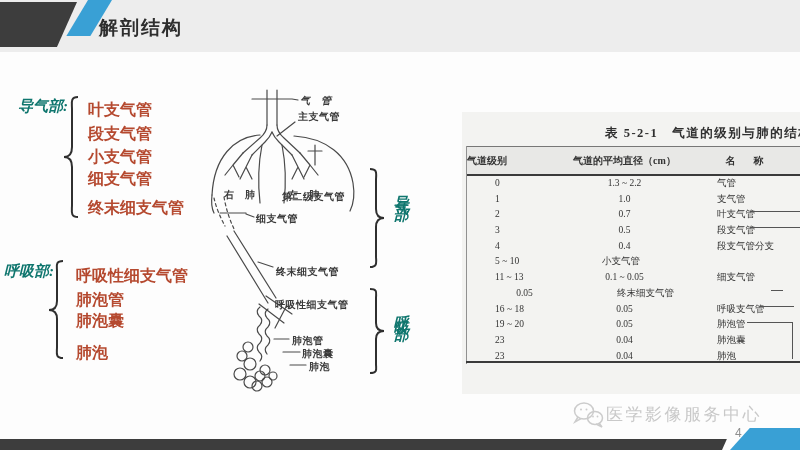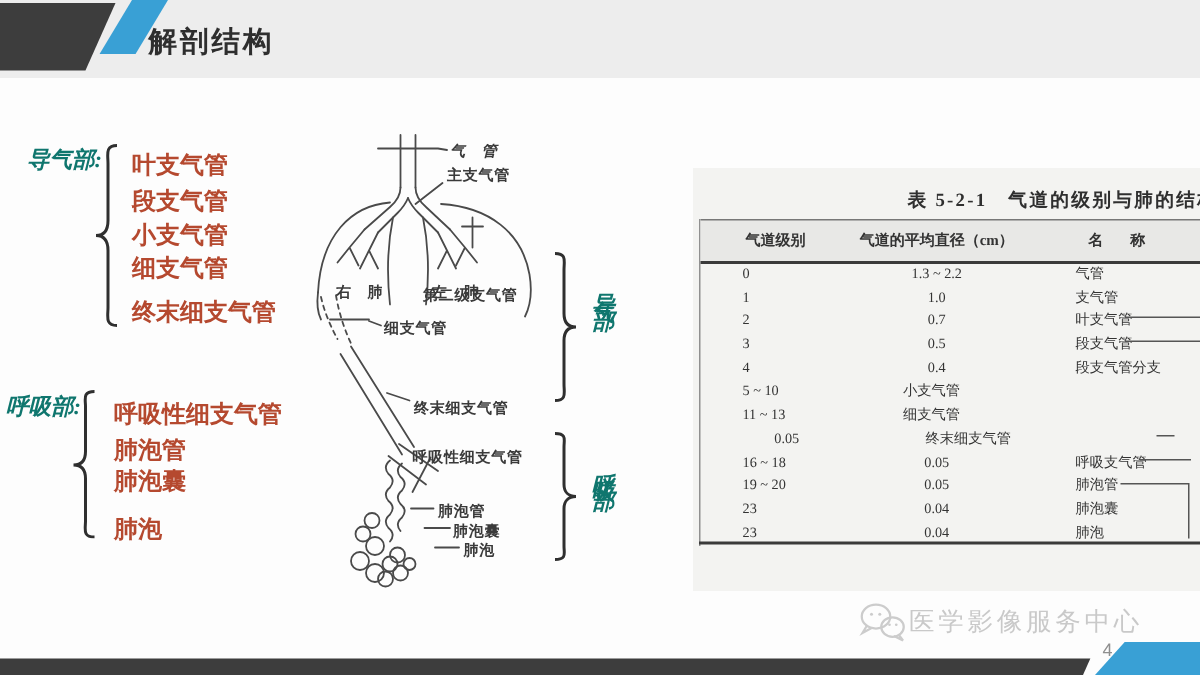--- a/index.html
+++ b/index.html
@@ -27,21 +27,21 @@
   .tcaption{position:absolute;left:143px;top:13px;font-size:12.5px;font-weight:bold;
     color:#2f2f2f;font-family:"Liberation Serif",serif;letter-spacing:1.5px;white-space:nowrap;}
   .tableBox{position:absolute;left:4px;top:34px;width:344px;border-left:1px solid #909090;
     font-family:"Liberation Serif",serif;color:#333;}
   .thead{display:flex;height:27px;line-height:27px;background:#e8e8e6;
     border-top:1px solid #777;border-bottom:2px solid #3a3a3a;font-weight:bold;font-size:10px;}
   .trow{display:flex;height:15.7px;line-height:15.7px;font-size:9.5px;}
   .c0{width:100px;padding-left:28px;box-sizing:border-box;}
   .c1{width:115px;text-align:center;}
   .c2{flex:1;padding-left:35px;box-sizing:border-box;white-space:nowrap;}
-  .hc0{width:100px;text-align:center;}
+  .hc0{width:100px;}
   .hc1{width:115px;text-align:center;}
   .hc2{flex:1;text-align:center;letter-spacing:4px;}
   .scan-line{position:absolute;background:#555;}
   .tbottom{position:absolute;left:4px;top:249.4px;width:344px;height:2px;background:#3a3a3a;}
   
   .wm-text{left:606px;top:403px;font-size:17px;color:#c9c9c9;letter-spacing:2.5px;}
   .pagenum{left:735px;top:426px;font-size:12px;color:#8f8f8f;}
   .foot-bar{left:-15px;top:439px;width:737px;height:11px;background:#3d3d3d;
     transform:skewX(-24deg);transform-origin:bottom left;}
   .foot-blue{left:730px;top:428px;width:90px;height:22px;background:#39a0d5;
@@ -196,20 +196,21 @@
           <div class="c0">4</div>
           <div class="c1">0.4</div>
           <div class="c2">段支气管分支</div>
         </div>
         <div class="trow">
           <div class="c0">5 ~ 10</div>
           <div class="c2">小支气管</div>
         </div>
         <div class="trow">
           <div class="c0">11 ~ 13</div>
+          <div class="c1">0.1 ~ 0.05</div>
           <div class="c2">细支气管</div>
         </div>
         <div class="trow">
           <div class="c1">0.05</div>
           <div class="c2">终末细支气管</div>
         </div>
         <div class="trow">
           <div class="c0">16 ~ 18</div>
           <div class="c1">0.05</div>
           <div class="c2">呼吸支气管</div>

